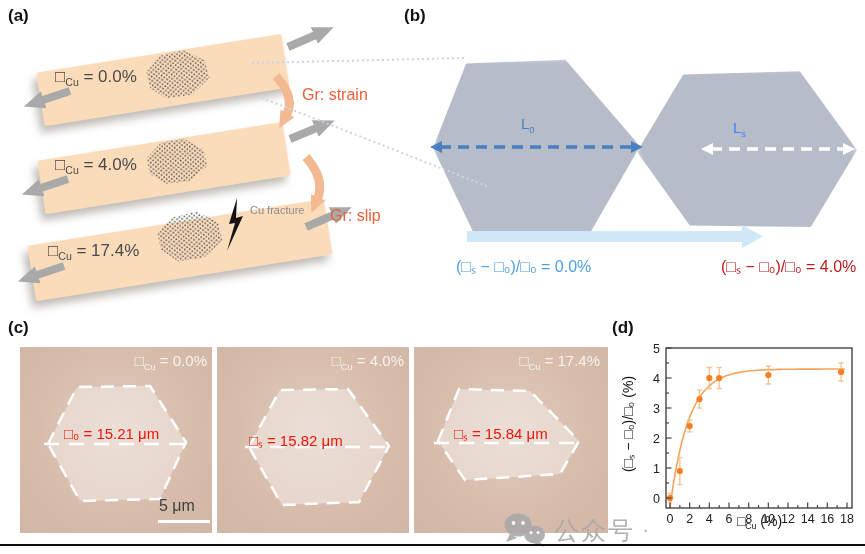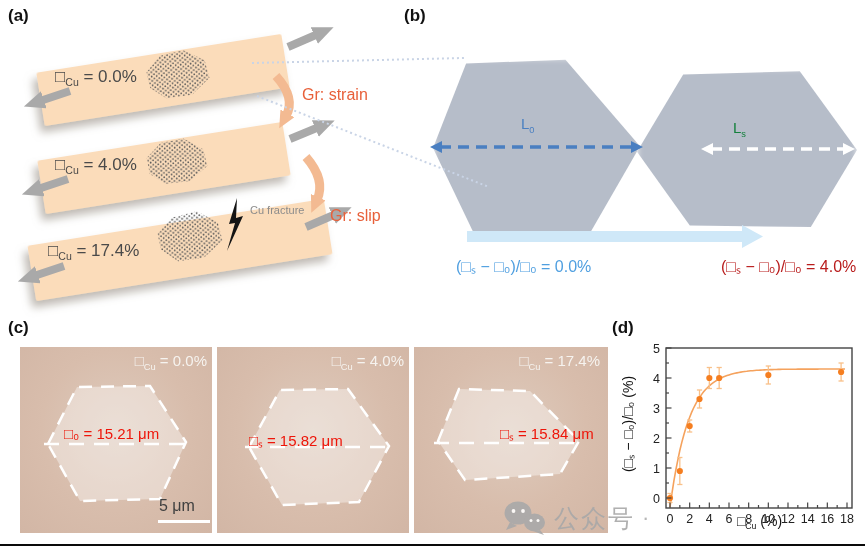--- a/index.html
+++ b/index.html
@@ -10,21 +10,21 @@
   .sub{font-size:0.62em;position:relative;top:0.38em;}
   .striplab{font-size:17px;color:#4a4a4a;white-space:nowrap;}
   .grlab{font-size:16px;color:#e8603a;white-space:nowrap;text-align:right;}
   .fracture{font-size:11px;color:#8c8c8c;white-space:nowrap;text-align:center;}
   .hexdiv{position:absolute;background:#b6bdc9;filter:blur(3px);}
   .hexL{left:433px;top:58px;width:207px;height:180px;
         clip-path:polygon(0% 50%,16% 3%,64% 1%,100% 49%,76% 97%,20% 98%);}
   .hexR{left:637px;top:68px;width:220px;height:164px;
         clip-path:polygon(0% 51%,21% 4%,74% 2%,100% 50%,79% 97%,24% 96%);}
   .l0lab{font-size:15px;color:#4a7fc1;}
-  .lslab{font-size:15px;color:#15803d;}
+  .lslab{font-size:15px;color:#3b82f6;}
   .eq{font-size:16px;white-space:nowrap;}
   .eq-left{color:#4f9fe0;}
   .eq-right{color:#b91c1c;}
   .cimg{position:absolute;top:347px;height:186px;
         background:radial-gradient(ellipse at 50% 45%, #decbbd 0%, #d8bdac 55%, #d2b6a5 100%);}
   .clabel{font-size:15px;color:#f6f3ef;white-space:nowrap;text-align:right;}
   .measure{font-size:15px;color:#ee1509;white-space:nowrap;}
   .scaletext{font-size:16px;color:#404040;}
   .scalebar{position:absolute;left:158px;top:520px;width:52px;height:3px;background:#fff;}
   .tick{font-size:12.5px;fill:#222;font-family:"Liberation Sans",sans-serif;}
@@ -222,28 +222,28 @@
 <div class="abs l0lab" style="left:521px;top:115px;"><span>L</span><span class="sub">0</span></div>
 <div class="abs lslab" style="left:733px;top:119px;"><span>L</span><span class="sub">s</span></div>
 <div class="abs eq eq-left" style="left:456px;top:255px;">(□ₛ − □₀)/□₀ = 0.0%</div>
 <div class="abs eq eq-right" style="left:721px;top:255px;">(□ₛ − □₀)/□₀ = 4.0%</div>
 
 <div class="abs clabel" style="left:110px;top:352px;width:97px;"><span>□</span><span class="sub">Cu</span><span> = 0.0%</span></div>
 <div class="abs clabel" style="left:307px;top:352px;width:97px;"><span>□</span><span class="sub">Cu</span><span> = 4.0%</span></div>
 <div class="abs clabel" style="left:495px;top:352px;width:105px;"><span>□</span><span class="sub">Cu</span><span> = 17.4%</span></div>
 <div class="abs measure" style="left:64px;top:425px;">□₀ = 15.21 μm</div>
 <div class="abs measure" style="left:249px;top:430px;">□ₛ = 15.82 μm</div>
-<div class="abs measure" style="left:454px;top:423px;margin-left:46px;">□ₛ = 15.84 μm</div>
+<div class="abs measure" style="left:454px;top:423px;">□ₛ = 15.84 μm</div>
 <div class="abs scaletext" style="left:159px;top:497px;">5 μm</div>
 <div class="scalebar"></div>
 
 <div class="abs axislab" style="left:702px;top:513px;width:115px;text-align:center;"><span>□</span><span class="sub">Cu</span><span> (%)</span></div>
 <div class="abs axislab ylab" style="left:618px;top:508px;">(□ₛ − □₀)/□₀ (%)</div>
 
-<div class="abs watermark" style="left:503px;top:500px;">
+<div class="abs watermark" style="left:503px;top:512px;">
   <svg style="position:static;" width="44" height="36" viewBox="0 0 44 36">
     <ellipse cx="15" cy="13" rx="13.5" ry="11.5" fill="#a9a9a9"></ellipse>
     <polygon points="7,22 3,30 14,26" fill="#a9a9a9"></polygon>
     <circle cx="10.5" cy="11" r="1.9" fill="#fff"></circle>
       <circle cx="20" cy="11" r="1.9" fill="#fff"></circle>
     <ellipse cx="31.5" cy="22.5" rx="10.5" ry="9" fill="#a9a9a9"></ellipse>
     <polygon points="37,30 41,35 31,31.5" fill="#a9a9a9"></polygon>
     <circle cx="28" cy="20.5" r="1.5" fill="#fff"></circle>
       <circle cx="35" cy="20.5" r="1.5" fill="#fff"></circle>
   </svg>

